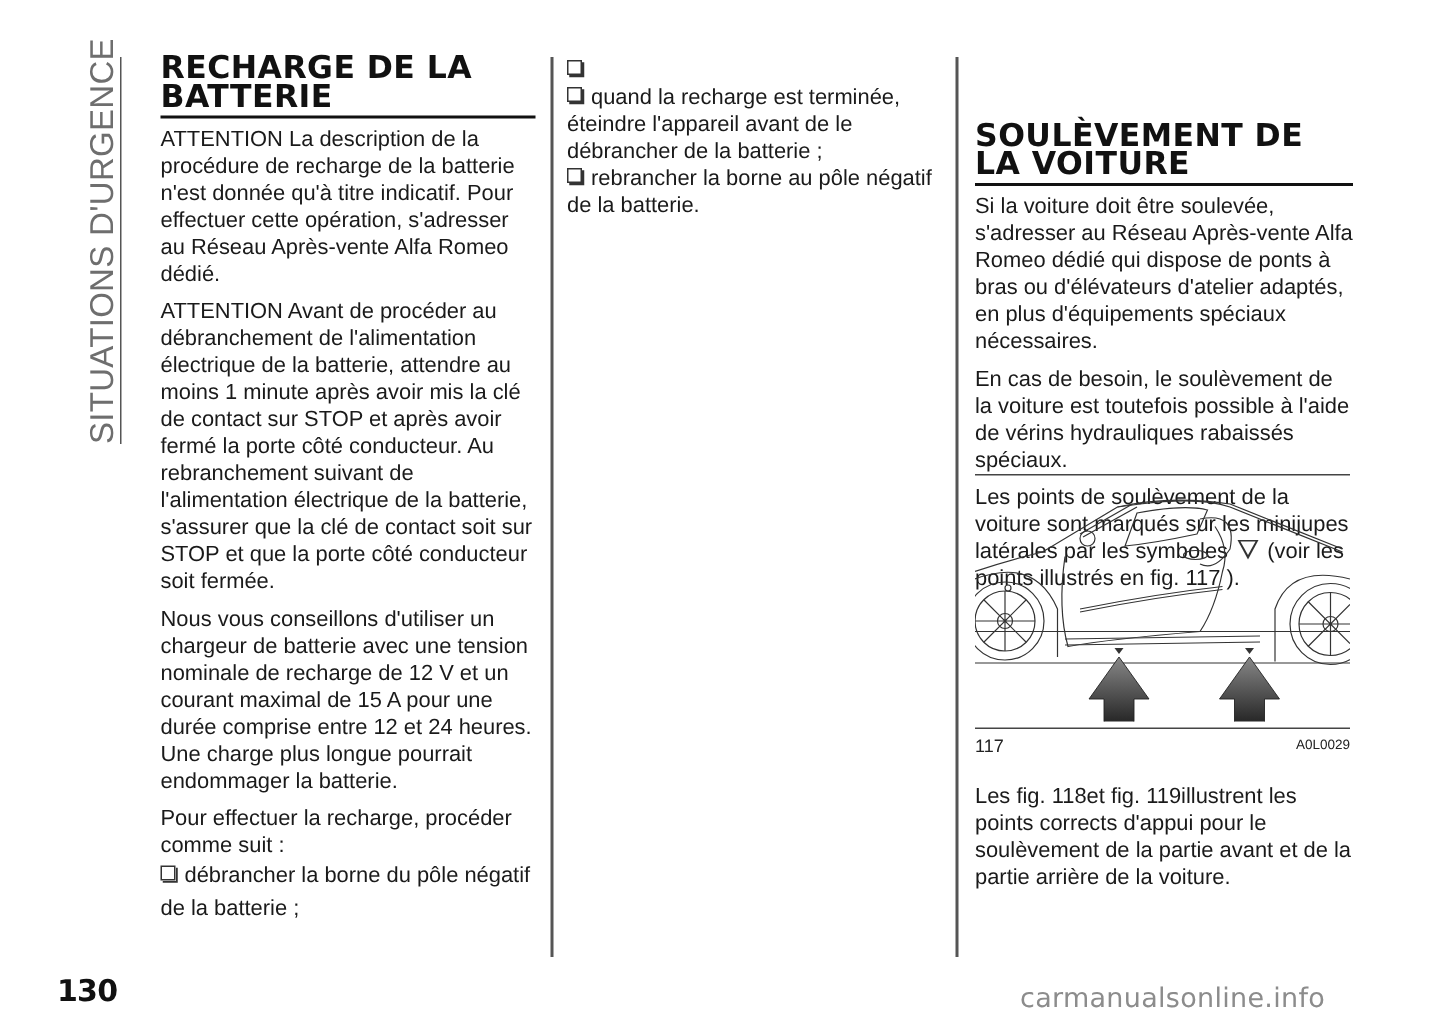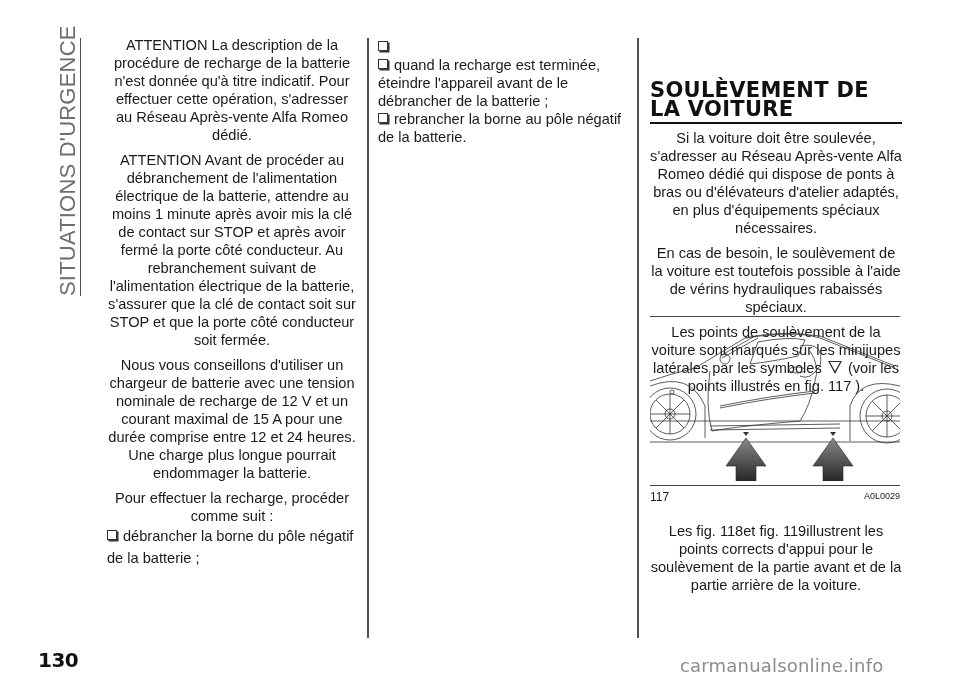--- a/index.html
+++ b/index.html
@@ -20,21 +20,21 @@
   .side-tab .rule {
     position: absolute; left: 24px; top: 0; width: 1px; height: 258px; background: #555;
   }
   .page-number {
     position: absolute; left: 38px; top: 648px;
     font-size: 20px; font-weight: bold; color: #111; letter-spacing: -0.5px;
     font-family: "DejaVu Sans", sans-serif;
   }
   .divider { position: absolute; width: 1.5px; background: #555; }
   .col { position: absolute; font-size: 14.6px; line-height: 18px; }
-  .col p { margin: 0 0 7px 0; text-align: center; }
+  .col p { margin: 0 0 7px 0; }
   .heading {
     font-family: "DejaVu Sans", sans-serif; font-weight: 900;
     font-size: 21px; line-height: 19px; letter-spacing: 0.3px; color: #111;
     text-transform: uppercase; padding-bottom: 3px;
     border-bottom: 2px solid #111; margin-bottom: 5px;
   }
   .bullet { display: block; }
   .bullet .box {
     display: inline-block; width: 8px; height: 8px;
     border: 1px solid #333; box-shadow: 1.5px 1.5px 0 #333;
@@ -70,20 +70,21 @@
   <div class="label">SITUATIONS D'URGENCE</div>
   <div class="rule"></div>
 </div>
 
 <div class="page-number">130</div>
 
 <div class="divider" style="left:367px; top:38px; height:600px;"></div>
 <div class="divider" style="left:637px; top:38px; height:600px;"></div>
 
 <div class="col" style="left:107px; top:36px; width:250px;">
+  <div class="heading">RECHARGE DE LA BATTERIE</div>
   <p>ATTENTION La description de la procédure de recharge de la batterie n'est donnée qu'à titre indicatif. Pour effectuer cette opération, s'adresser au Réseau Après-vente Alfa Romeo dédié.</p>
   <p>ATTENTION Avant de procéder au débranchement de l'alimentation électrique de la batterie, attendre au moins 1 minute après avoir mis la clé de contact sur STOP et après avoir fermé la porte côté conducteur. Au rebranchement suivant de l'alimentation électrique de la batterie, s'assurer que la clé de contact soit sur STOP et que la porte côté conducteur soit fermée.</p>
   <p>Nous vous conseillons d'utiliser un chargeur de batterie avec une tension nominale de recharge de 12 V et un courant maximal de 15 A pour une durée comprise entre 12 et 24 heures. Une charge plus longue pourrait endommager la batterie.</p>
   <p style="margin-bottom:0">Pour effectuer la recharge, procéder comme suit :</p>
   <div class="list tall">
     <span class="bullet"><span class="box"></span><span>débrancher la borne du pôle négatif de la batterie ;</span></span>
   </div>
 </div>
 
 <div class="col" style="left:378px; top:38px; width:252px;">

